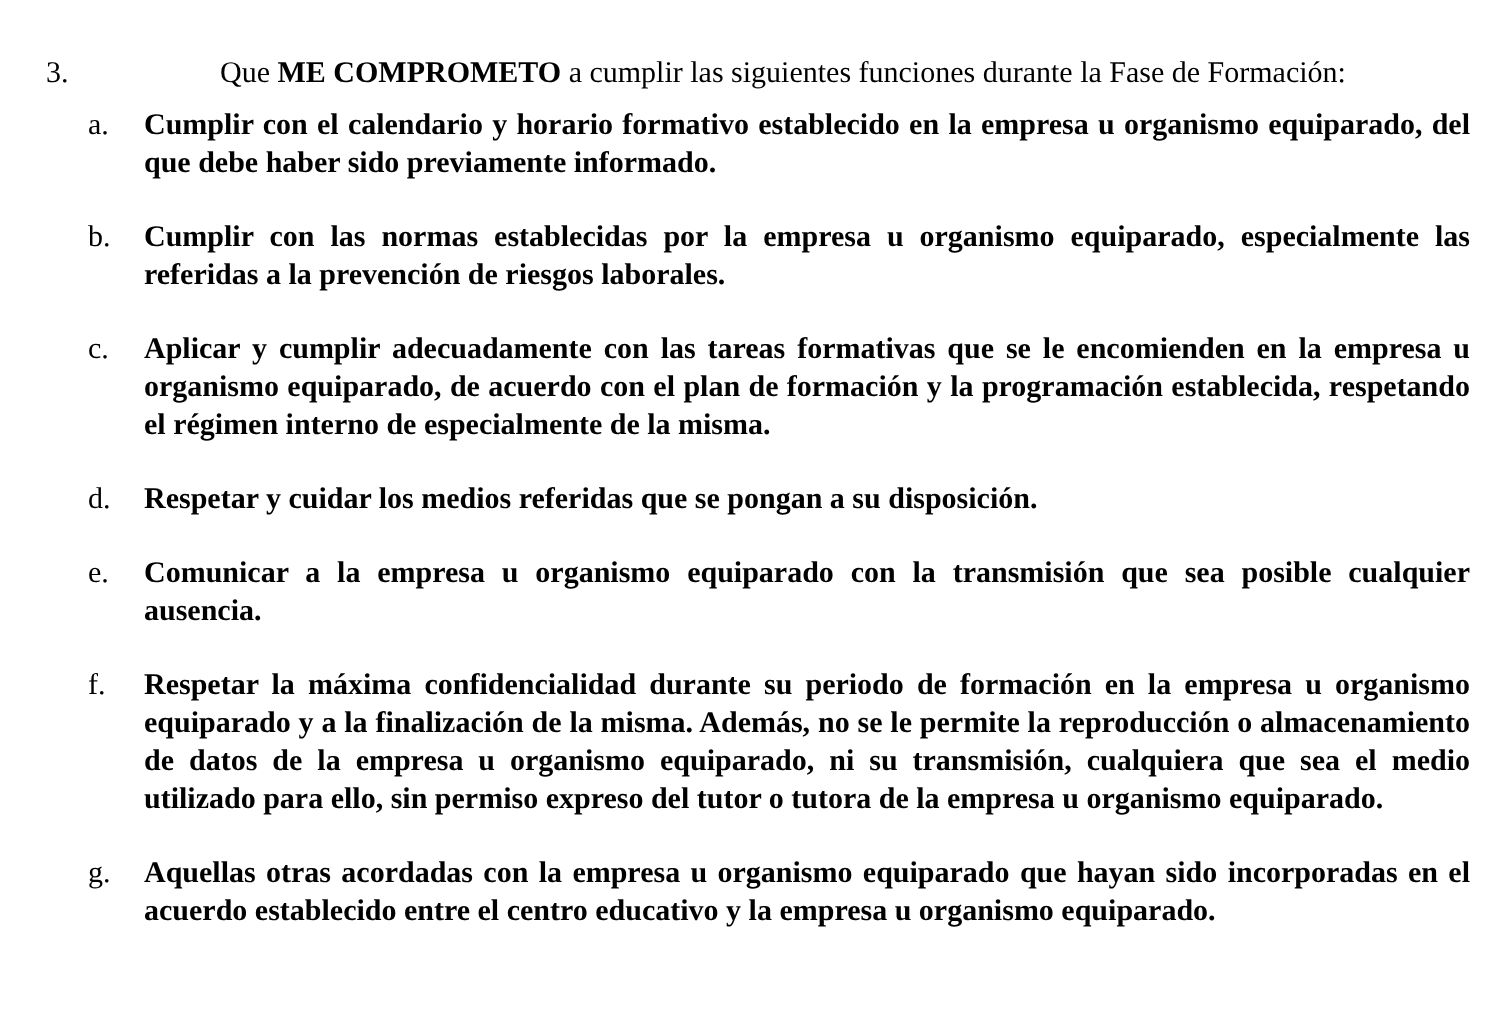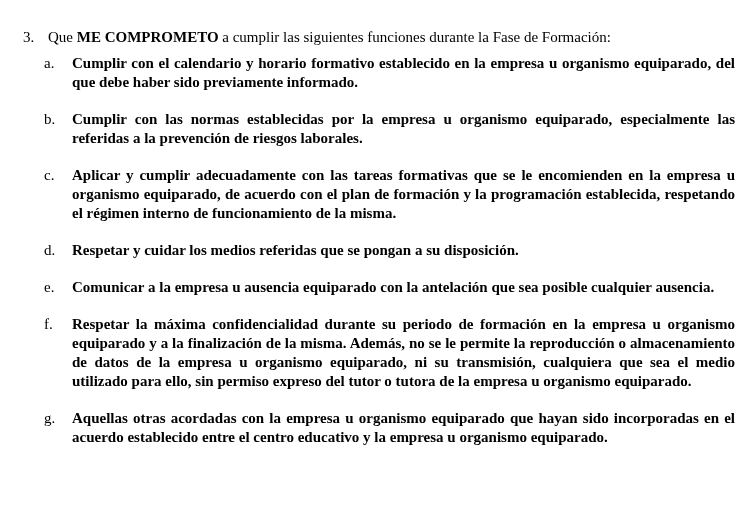--- a/index.html
+++ b/index.html
@@ -27,20 +27,21 @@
   .main-item {
     display: flex;
     margin-left: 23px;
   }
   .main-number {
     flex: 0 0 25px;
     width: 25px;
   }
   .main-intro {
     flex: 1;
+    text-align: center;
   }
   .main-intro b {
     font-weight: bold;
   }
   .sub-list {
     margin: 0;
     padding: 0;
   }
   .sub-item {
     display: flex;
@@ -77,31 +78,31 @@
       <span class="sub-text">Cumplir con el calendario y horario formativo establecido en la empresa u organismo equiparado, del que debe haber sido previamente informado.</span>
     </div>
 
     <div class="sub-item">
       <span class="sub-letter">b.</span>
       <span class="sub-text">Cumplir con las normas establecidas por la empresa u organismo equiparado, especialmente las referidas a la prevención de riesgos laborales.</span>
     </div>
 
     <div class="sub-item">
       <span class="sub-letter">c.</span>
-      <span class="sub-text">Aplicar y cumplir adecuadamente con las tareas formativas que se le encomienden en la empresa u organismo equiparado, de acuerdo con el plan de formación y la programación establecida, respetando el régimen interno de funcionamiento de la misma.</span>
+      <span class="sub-text">Aplicar y cumplir adecuadamente con las tareas formativas que se le encomienden en la empresa u organismo equiparado, de acuerdo con el plan de formación y la programación establecida, respetando el régimen interno de especialmente de la misma.</span>
     </div>
 
     <div class="sub-item">
       <span class="sub-letter">d.</span>
       <span class="sub-text">Respetar y cuidar los medios referidas que se pongan a su disposición.</span>
     </div>
 
     <div class="sub-item">
       <span class="sub-letter">e.</span>
-      <span class="sub-text">Comunicar a la empresa u ausencia equiparado con la antelación que sea posible cualquier ausencia.</span>
+      <span class="sub-text">Comunicar a la empresa u organismo equiparado con la transmisión que sea posible cualquier ausencia.</span>
     </div>
 
     <div class="sub-item">
       <span class="sub-letter">f.</span>
       <span class="sub-text">Respetar la máxima confidencialidad durante su periodo de formación en la empresa u organismo equiparado y a la finalización de la misma. Además, no se le permite la reproducción o almacenamiento de datos de la empresa u organismo equiparado, ni su transmisión, cualquiera que sea el medio utilizado para ello, sin permiso expreso del tutor o tutora de la empresa u organismo equiparado.</span>
     </div>
 
     <div class="sub-item">
       <span class="sub-letter">g.</span>
       <span class="sub-text">Aquellas otras acordadas con la empresa u organismo equiparado que hayan sido incorporadas en el acuerdo establecido entre el centro educativo y la empresa u organismo equiparado.</span>

